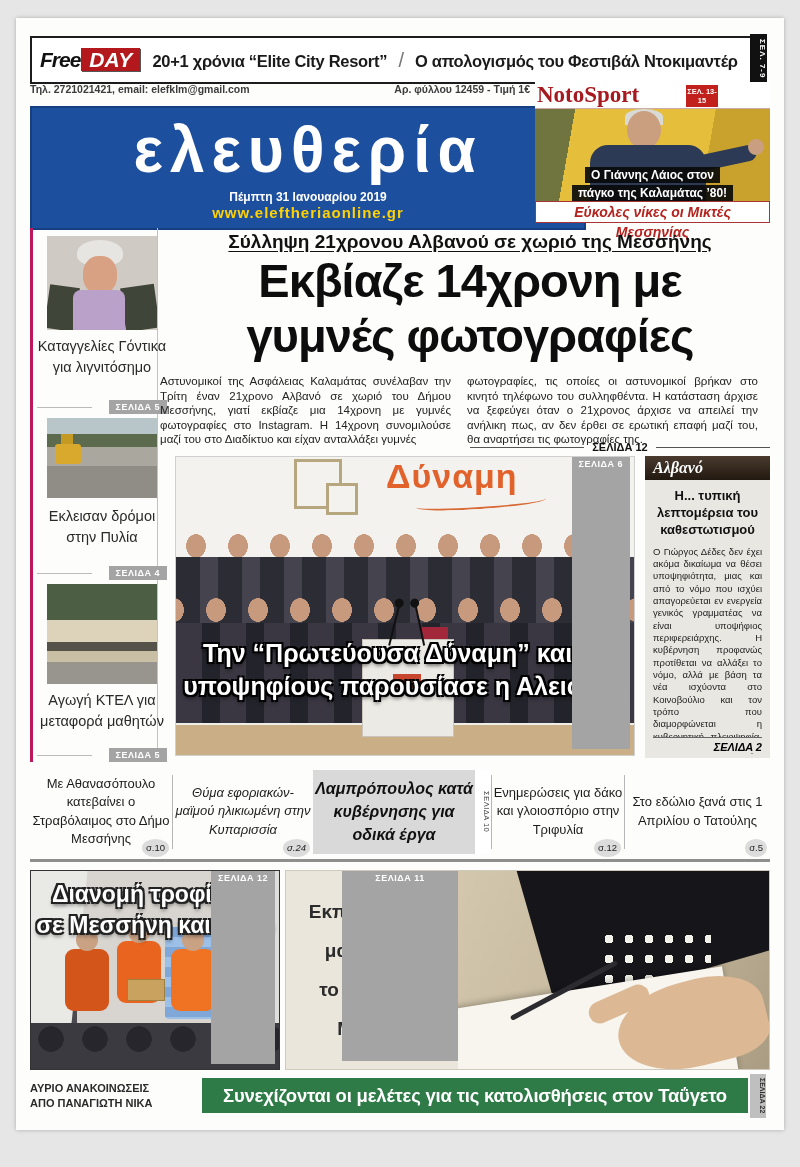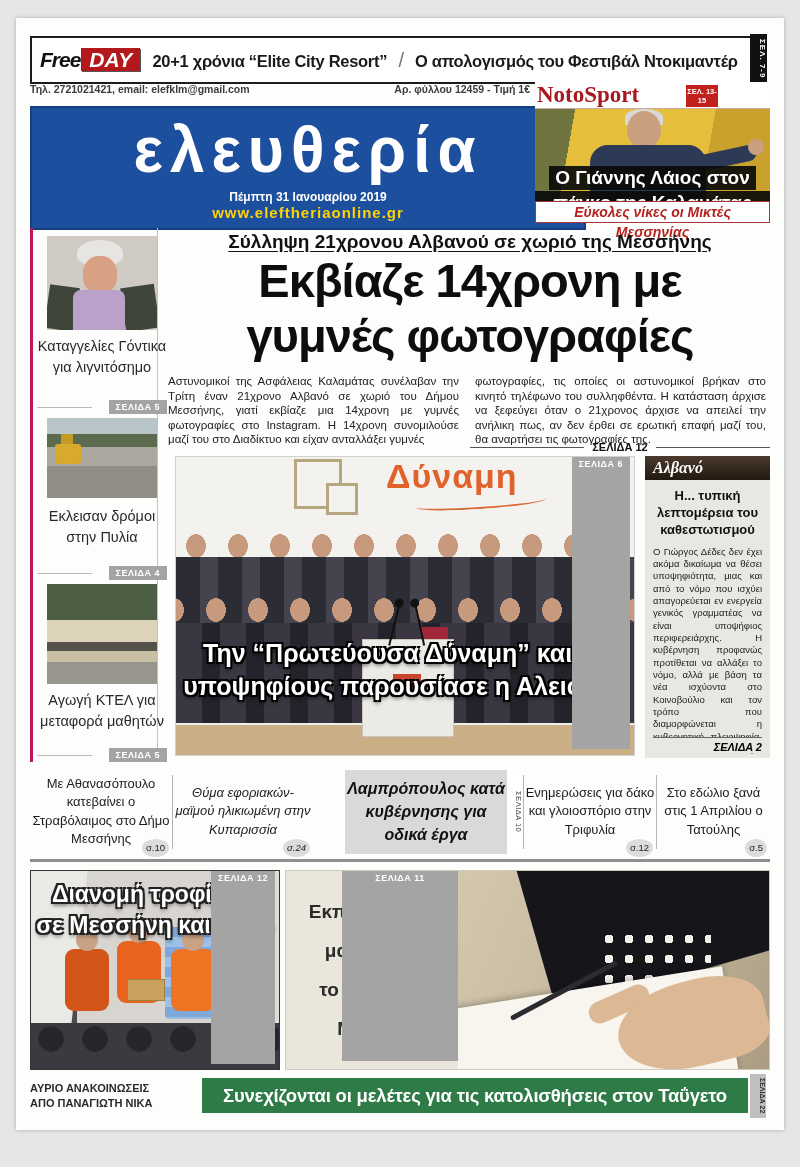--- a/index.html
+++ b/index.html
@@ -26,21 +26,21 @@
   .noto-titlerow{position:relative;height:26px;border-bottom:1px solid #caa;}
   .noto-title{font-family:"Liberation Serif",serif;font-weight:bold;font-size:23px;color:#a5191f;line-height:26px;padding-left:2px;}
   .noto-badge{position:absolute;right:52px;top:3px;background:#c1201c;color:#fff;font-size:7.5px;font-weight:bold;width:30px;text-align:center;line-height:9px;padding:2px 1px;}
   .noto-photo{position:absolute;left:0;top:27px;width:235px;height:92px;overflow:hidden;background:linear-gradient(100deg,#70743f 0 16%,#e5bf3c 16% 72%,#c8a22c 72%);}
   .ns-head{position:absolute;left:92px;top:2px;width:34px;height:38px;border-radius:50%;background:#c99f80;}
   .ns-hair{position:absolute;left:90px;top:0;width:38px;height:16px;border-radius:50% 50% 0 0;background:#d9d9d6;}
   .ns-torso{position:absolute;left:55px;top:36px;width:116px;height:60px;border-radius:18px 18px 0 0;background:#2c3a55;}
   .ns-arm{position:absolute;left:150px;top:42px;width:72px;height:16px;border-radius:8px;background:#2c3a55;transform:rotate(-12deg);}
   .ns-hand{position:absolute;right:6px;top:30px;width:16px;height:16px;border-radius:50%;background:#c99f80;}
   .noto-cap{position:absolute;left:0;top:56px;width:235px;text-align:center;}
-  .noto-cap span{display:inline-block;background:rgba(10,10,10,.92);color:#fff;font-weight:bold;font-size:19px;padding:1px 6px;margin-top:1px;}
+  .noto-cap span{display:inline-block;background:rgba(10,10,10,.92);color:#fff;font-weight:bold;font-size:12px;padding:1px 6px;margin-top:1px;}
   .noto-foot{position:absolute;left:0;top:119px;width:233px;height:20px;border:1px solid #a33;text-align:center;font-weight:bold;font-style:italic;font-size:14px;color:#b5231f;line-height:20px;}
   
   .sidebar{position:absolute;left:30px;top:228px;width:128px;height:534px;border-left:3px solid #be185d;border-right:1px solid #c2c2c2;box-sizing:border-box;}
   .sb-photo{position:absolute;left:14px;width:110px;overflow:hidden;background:#cfcac4;}
   .sb-title{position:absolute;left:4px;width:130px;text-align:center;font-size:14.5px;line-height:1.42;color:#2a2a2a;}
   .sb-pagerow{position:absolute;left:4px;width:130px;height:14px;}
   .sb-line{position:absolute;left:0;top:7px;width:55px;border-top:1px solid #bbb;}
   .badge{position:absolute;right:0;top:0;background:#a4a4a4;color:#fff;font-size:9px;font-weight:bold;padding:2px 7px;letter-spacing:.5px;}
   .ph1{top:8px;height:94px;}
   .p1-hair{position:absolute;left:30px;top:4px;width:46px;height:26px;border-radius:50% 50% 40% 40%;background:#e7e5e2;}
@@ -53,21 +53,21 @@
   .p2-exc{position:absolute;left:8px;top:26px;width:26px;height:20px;background:#d8a92c;border-radius:3px;}
   .p2-exc2{position:absolute;left:14px;top:16px;width:12px;height:12px;background:#c59a23;}
   .t2{top:278px;} .b2{top:338px;}
   .ph3{top:356px;height:100px;background:linear-gradient(#4c5e43 0 36%,#ddd3ba 36% 58%,#c9bfa5 58% 78%,#97958e 78%);}
   .p3-win{position:absolute;left:0;top:58%;width:100%;height:9px;background:#55524a;}
   .t3{top:462px;} .b3{top:520px;}
   
   .kicker{position:absolute;left:170px;top:231px;width:600px;text-align:center;font-weight:bold;font-size:19px;color:#111;}
   .kicker span{text-decoration:underline;text-underline-offset:3px;}
   .headline{position:absolute;left:170px;top:254px;width:600px;text-align:center;font-weight:800;font-size:47px;line-height:1.16;color:#0d0d0d;letter-spacing:-1px;}
-  .leadbody{position:absolute;left:168px;top:374px;width:598px;display:flex;gap:16px;}
+  .leadbody{position:absolute;left:160px;top:374px;width:598px;display:flex;gap:16px;}
   .leadbody p{margin:0;flex:1;font-size:11.5px;line-height:1.27;text-align:justify;color:#222;}
   .leadpage{position:absolute;left:470px;top:441px;width:300px;display:flex;align-items:center;gap:8px;}
   .leadpage .rule{flex:1;border-top:1px solid #555;}
   .leadpage .txt{font-weight:bold;font-size:11px;color:#111;}
   
   .mainphoto{position:absolute;left:175px;top:456px;width:460px;height:300px;overflow:hidden;background:#efede8;border:1px solid #d0d0d0;box-sizing:border-box;}
   .mp-backdrop{position:absolute;left:0;top:0;width:100%;height:100px;background:#f4f2ee;}
   .mp-sq1{position:absolute;left:118px;top:2px;width:42px;height:44px;border:3px solid #b7a77e;}
   .mp-sq2{position:absolute;left:150px;top:26px;width:26px;height:26px;border:3px solid #b7a77e;background:#f4f2ee;}
   .mp-logo{position:absolute;left:210px;top:0px;font-weight:bold;font-size:34px;color:#e2622b;letter-spacing:1px;}
@@ -92,21 +92,21 @@
   .arthro-head{height:24px;background:linear-gradient(#4a3a2e,#221910);color:#fff;font-family:"Liberation Serif",serif;font-style:italic;font-weight:bold;font-size:16px;line-height:24px;padding-left:8px;box-sizing:border-box;}
   .arthro-box{position:relative;height:278px;background:#e9e7e1;padding:8px 8px 24px 8px;box-sizing:border-box;overflow:hidden;}
   .arthro-title{font-weight:bold;font-size:13px;line-height:1.3;text-align:center;color:#111;}
   .arthro-body{margin-top:7px;font-size:9.5px;line-height:1.3;text-align:justify;color:#222;}
   .arthro-page{position:absolute;left:8px;right:8px;bottom:5px;border-top:1px solid #666;padding-top:3px;text-align:right;font-weight:bold;font-style:italic;font-size:11px;background:#e9e7e1;}
   
   .briefs{position:absolute;left:30px;top:764px;width:740px;height:98px;border-bottom:3px solid #8f8f8f;box-sizing:border-box;display:flex;align-items:center;}
   .bcell{position:relative;height:92px;display:flex;align-items:center;justify-content:center;text-align:center;font-size:13px;line-height:1.42;color:#1c1c1c;}
   .c1{width:142px;} .c2{width:140px;font-style:italic;} .c4{width:132px;} .c5{flex:1;}
   .bsep{width:1px;height:74px;background:#b5b5b5;}
-  .bgray{width:162px;height:84px;background:#d9d9d9;display:flex;align-items:center;justify-content:center;text-align:center;font-weight:bold;font-style:italic;font-size:16px;line-height:1.45;color:#111;margin-left:32px;}
+  .bgray{width:162px;height:84px;background:#d9d9d9;display:flex;align-items:center;justify-content:center;text-align:center;font-weight:bold;font-style:italic;font-size:16px;line-height:1.45;color:#111;}
   .bvert{width:16px;height:84px;background:#fff;writing-mode:vertical-rl;font-size:7.5px;color:#444;text-align:center;letter-spacing:.5px;}
   .pnum{position:absolute;right:3px;bottom:1px;background:#dcdcdc;border-radius:50%;padding:2px 4px;font-size:9.5px;color:#222;}
   
   .food{position:absolute;left:30px;top:870px;width:250px;height:200px;overflow:hidden;background:#4a4a50;border:1px solid #333;box-sizing:border-box;}
   .fd-doorl{position:absolute;left:0;top:0;width:58px;height:200px;background:#e9e9e6;transform:skewX(-6deg) translateX(-12px);}
   .fd-doorr{position:absolute;right:0;top:0;width:52px;height:200px;background:#dededa;transform:skewX(6deg) translateX(12px);}
   .fd-interior{position:absolute;left:46px;top:0;width:158px;height:200px;background:#d8d5d0;}
   .fd-packs{position:absolute;right:58px;top:56px;width:56px;height:92px;background:repeating-linear-gradient(#7fa8d9 0 10px,#9cc0e8 10px 20px);border-radius:4px;}
   .vest{position:absolute;width:44px;height:62px;background:#e8641f;border-radius:9px;}
   .vest::before{content:"";position:absolute;left:11px;top:-20px;width:22px;height:22px;border-radius:50%;background:#c9a183;}

